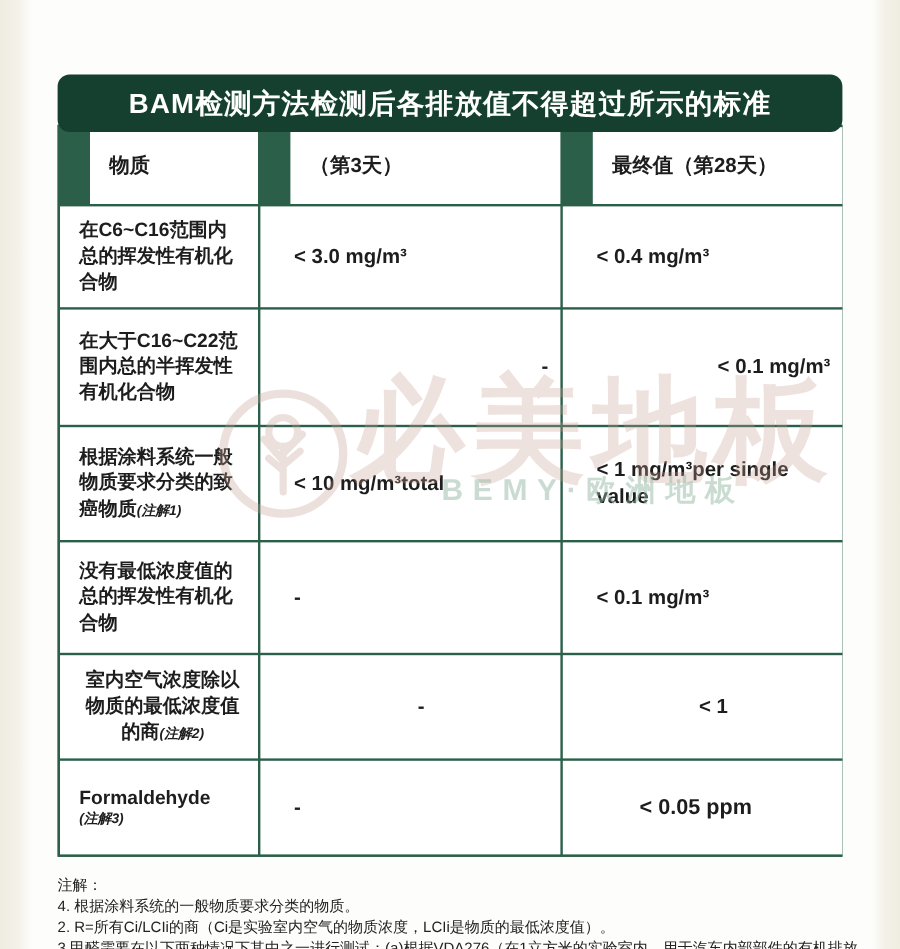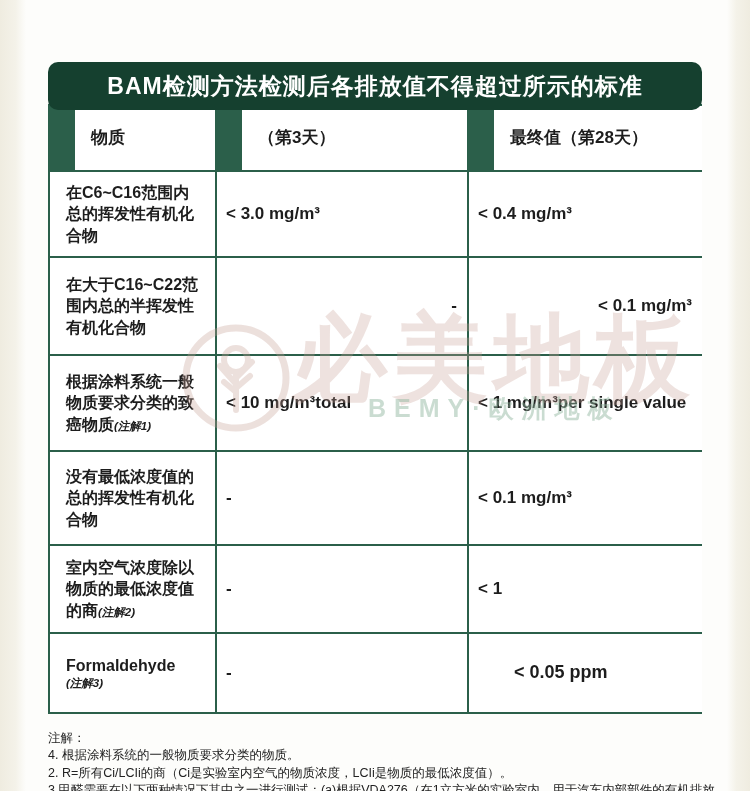--- a/index.html
+++ b/index.html
@@ -24,27 +24,27 @@
 
   .grid{
     margin-top:-6px;position:relative;z-index:1;
     display:grid;grid-template-columns:165px 250px 233px;
     background:#2b5f4a;gap:2px;border:2px solid #2b5f4a;
   }
   .cell{
     background:#ffffff;display:flex;flex-direction:column;justify-content:center;
     padding:8px 10px 8px 16px;font-size:16px;line-height:1.32;font-weight:600;
   }
-  .cell.val{font-size:17px;padding-left:9px;}
+  .cell.val{font-size:17px;padding-left:28px;}
   .hdr{min-height:48px;font-size:17px;margin-left:25px;}
   .r1{min-height:68px;}
   .r2{min-height:80px;align-items:flex-end;}
   .r3{min-height:78px;}
   .r4{min-height:76px;}
-  .r5{min-height:70px;}
+  .r5{min-height:70px;text-align:center;}
   .r6{min-height:62px;}
   .ref{font-size:11.5px;font-weight:600;font-style:italic;}
   .sup-note{color:#1b5b40;font-size:12.5px;font-weight:700;line-height:1.3;margin-top:2px;}
   .sup-note:empty{display:none;}
   .ref:empty{display:none;}
 
   .notes{margin-top:16px;font-size:12.5px;line-height:1.38;color:#222;font-weight:400;width:676px;}
   .notes div{white-space:normal;}
 
   .watermark{position:absolute;left:0;top:0;width:750px;height:791px;pointer-events:none;z-index:6;}

